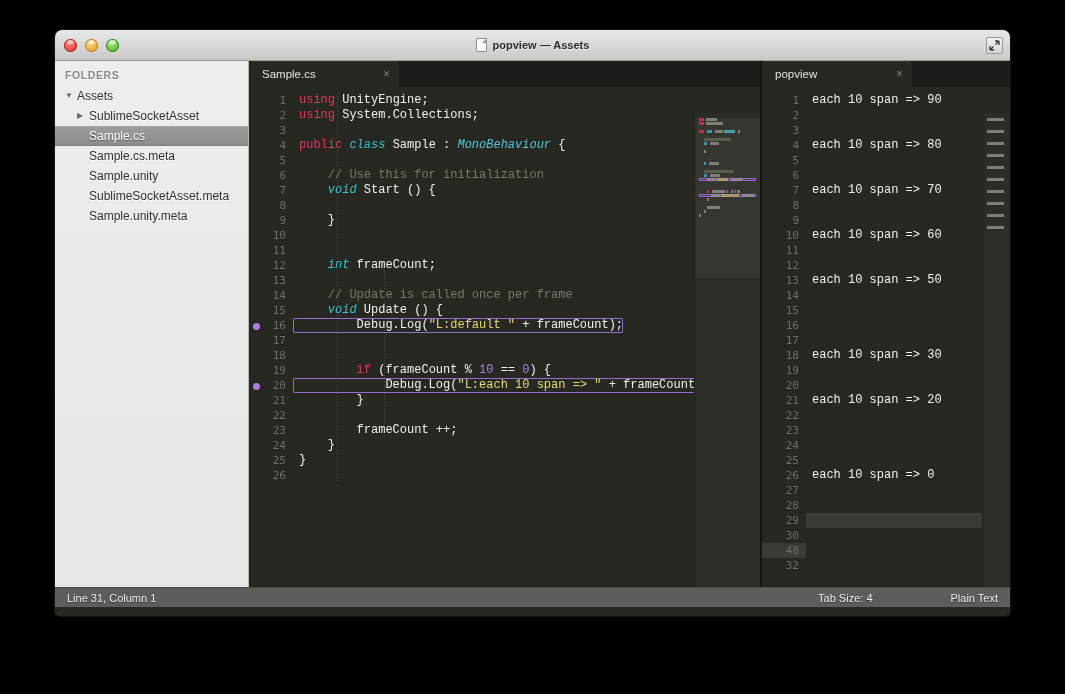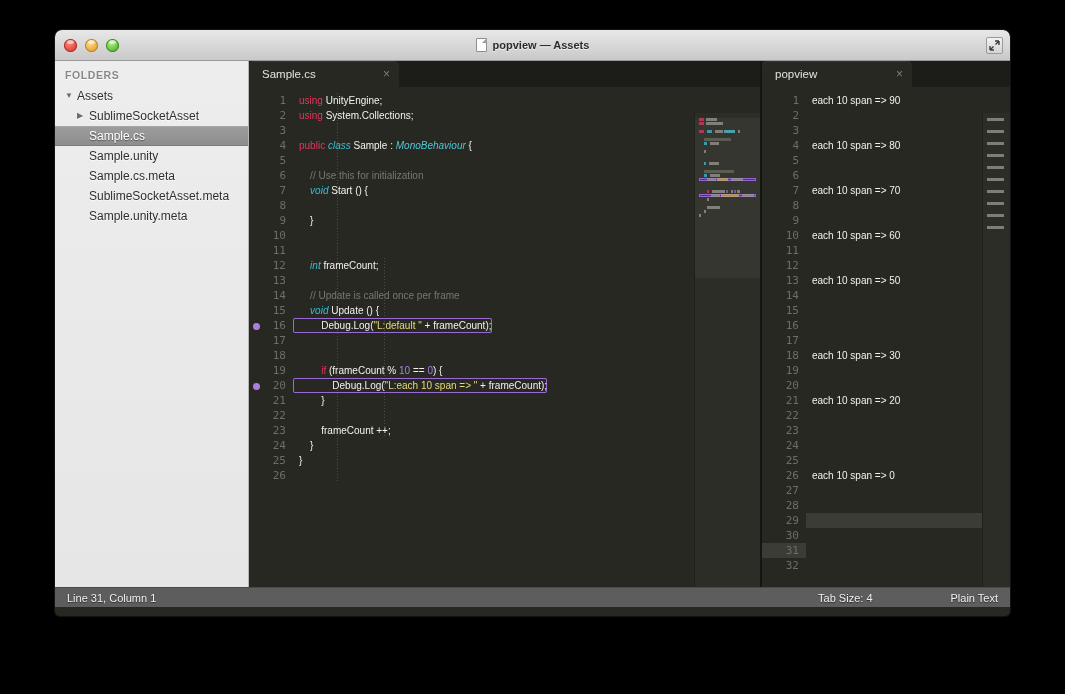--- a/index.html
+++ b/index.html
@@ -134,22 +134,22 @@
   }
   .gutter .ln { height: 15px; line-height: 15px; padding-right: 7px; position: relative; }
   .gutter .ln.cur { background: #3b3c35; }
   .dot {
     position: absolute; left: 4px; top: 4.5px;
     width: 7px; height: 7px; border-radius: 50%;
     background: #ab7ee0;
   }
   .code {
     flex: 1; padding-top: 6px; position: relative; overflow: hidden;
-    font-family: Liberation Sans, sans-serif;
-    font-size: 10px; color: #f2f2ec;
+    font-family: Liberation Mono, monospace;
+    font-size: 12px; color: #f2f2ec;
   }
   .code .cl { height: 15px; line-height: 15px; white-space: pre; padding-left: 6px; position: relative; }
   .code .cl.boxed {
     box-shadow: inset 0 0 0 1px #9a6ad4;
     border-radius: 2px;
   }
   .code .cl.cur { background: #3b3c35; }
 
   
   #indent-guides { position: absolute; top: 6px; left: 0; pointer-events: none; }
@@ -223,24 +223,24 @@
             <span>Assets</span>
           </div>
           <div class="row indent1">
             <span class="tri">▶</span>
             <span>SublimeSocketAsset</span>
           </div>
           <div class="row indent2 selected">
             <span>Sample.cs</span>
           </div>
           <div class="row indent2">
+            <span>Sample.cs.meta</span>
+          </div>
+          <div class="row indent2">
             <span>Sample.unity</span>
-          </div>
-          <div class="row indent2">
-            <span>Sample.cs.meta</span>
           </div>
           <div class="row indent2">
             <span>SublimeSocketAsset.meta</span>
           </div>
           <div class="row indent2">
             <span>Sample.unity.meta</span>
           </div>
         </div>
     </div>
 
@@ -426,21 +426,21 @@
               <div class="ln">21</div>
               <div class="ln">22</div>
               <div class="ln">23</div>
               <div class="ln">24</div>
               <div class="ln">25</div>
               <div class="ln">26</div>
               <div class="ln">27</div>
               <div class="ln">28</div>
               <div class="ln">29</div>
               <div class="ln">30</div>
-              <div class="ln cur">31</div>
+              <div class="ln cur">48</div>
               <div class="ln">32</div>
             </div>
           <div class="code" id="code-right">
               <div class="cl">each 10 span =&gt; 90</div>
               <div class="cl">&nbsp;</div>
               <div class="cl">&nbsp;</div>
               <div class="cl">each 10 span =&gt; 80</div>
               <div class="cl">&nbsp;</div>
               <div class="cl">&nbsp;</div>
               <div class="cl">each 10 span =&gt; 70</div>

